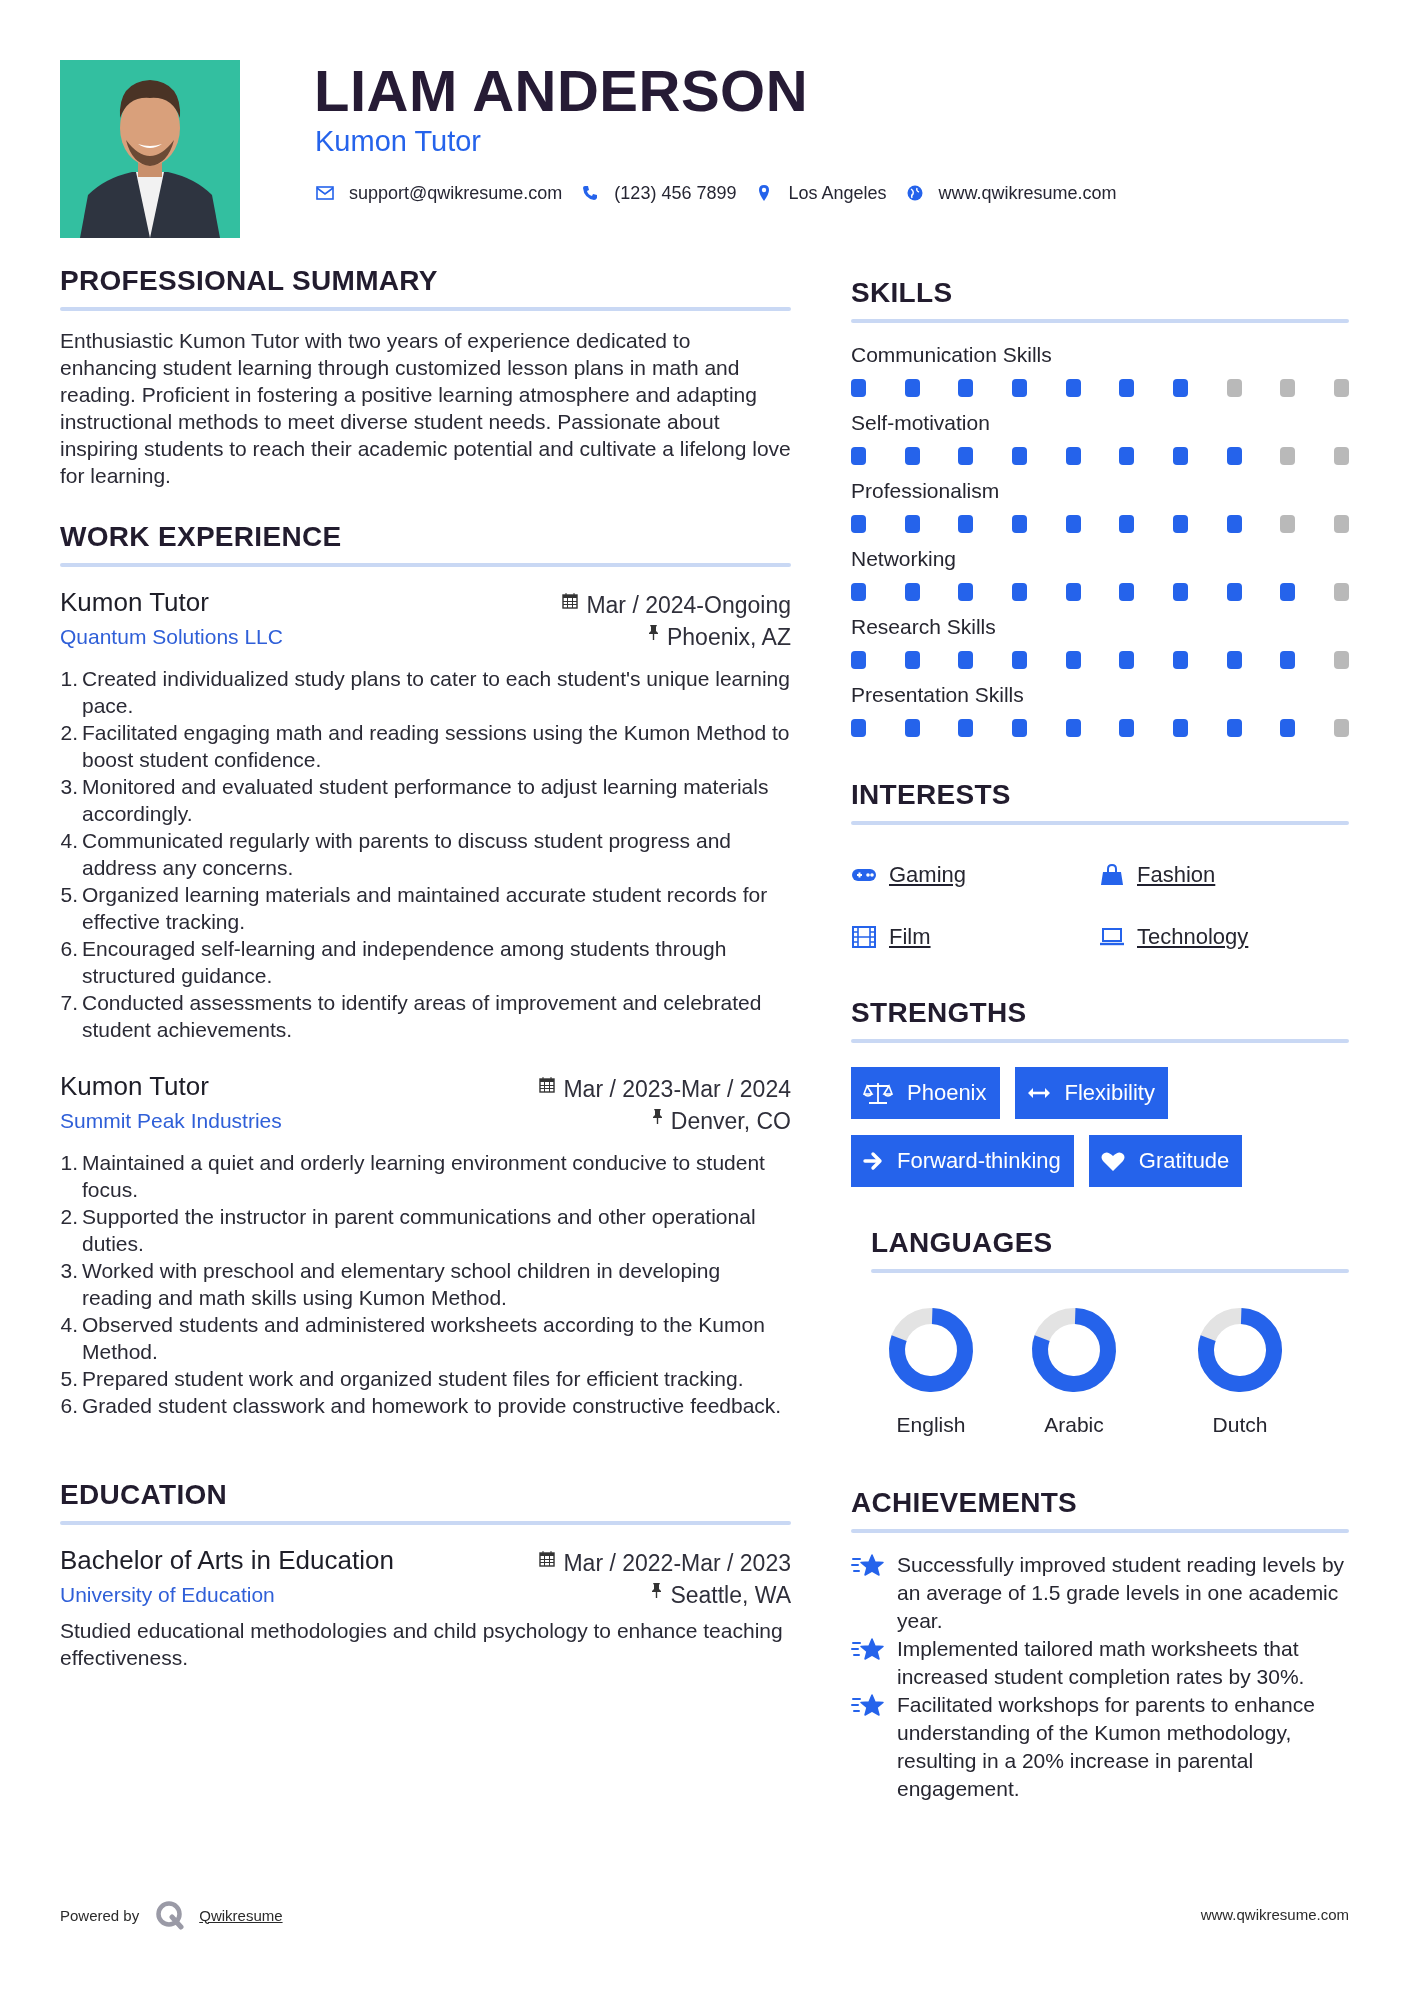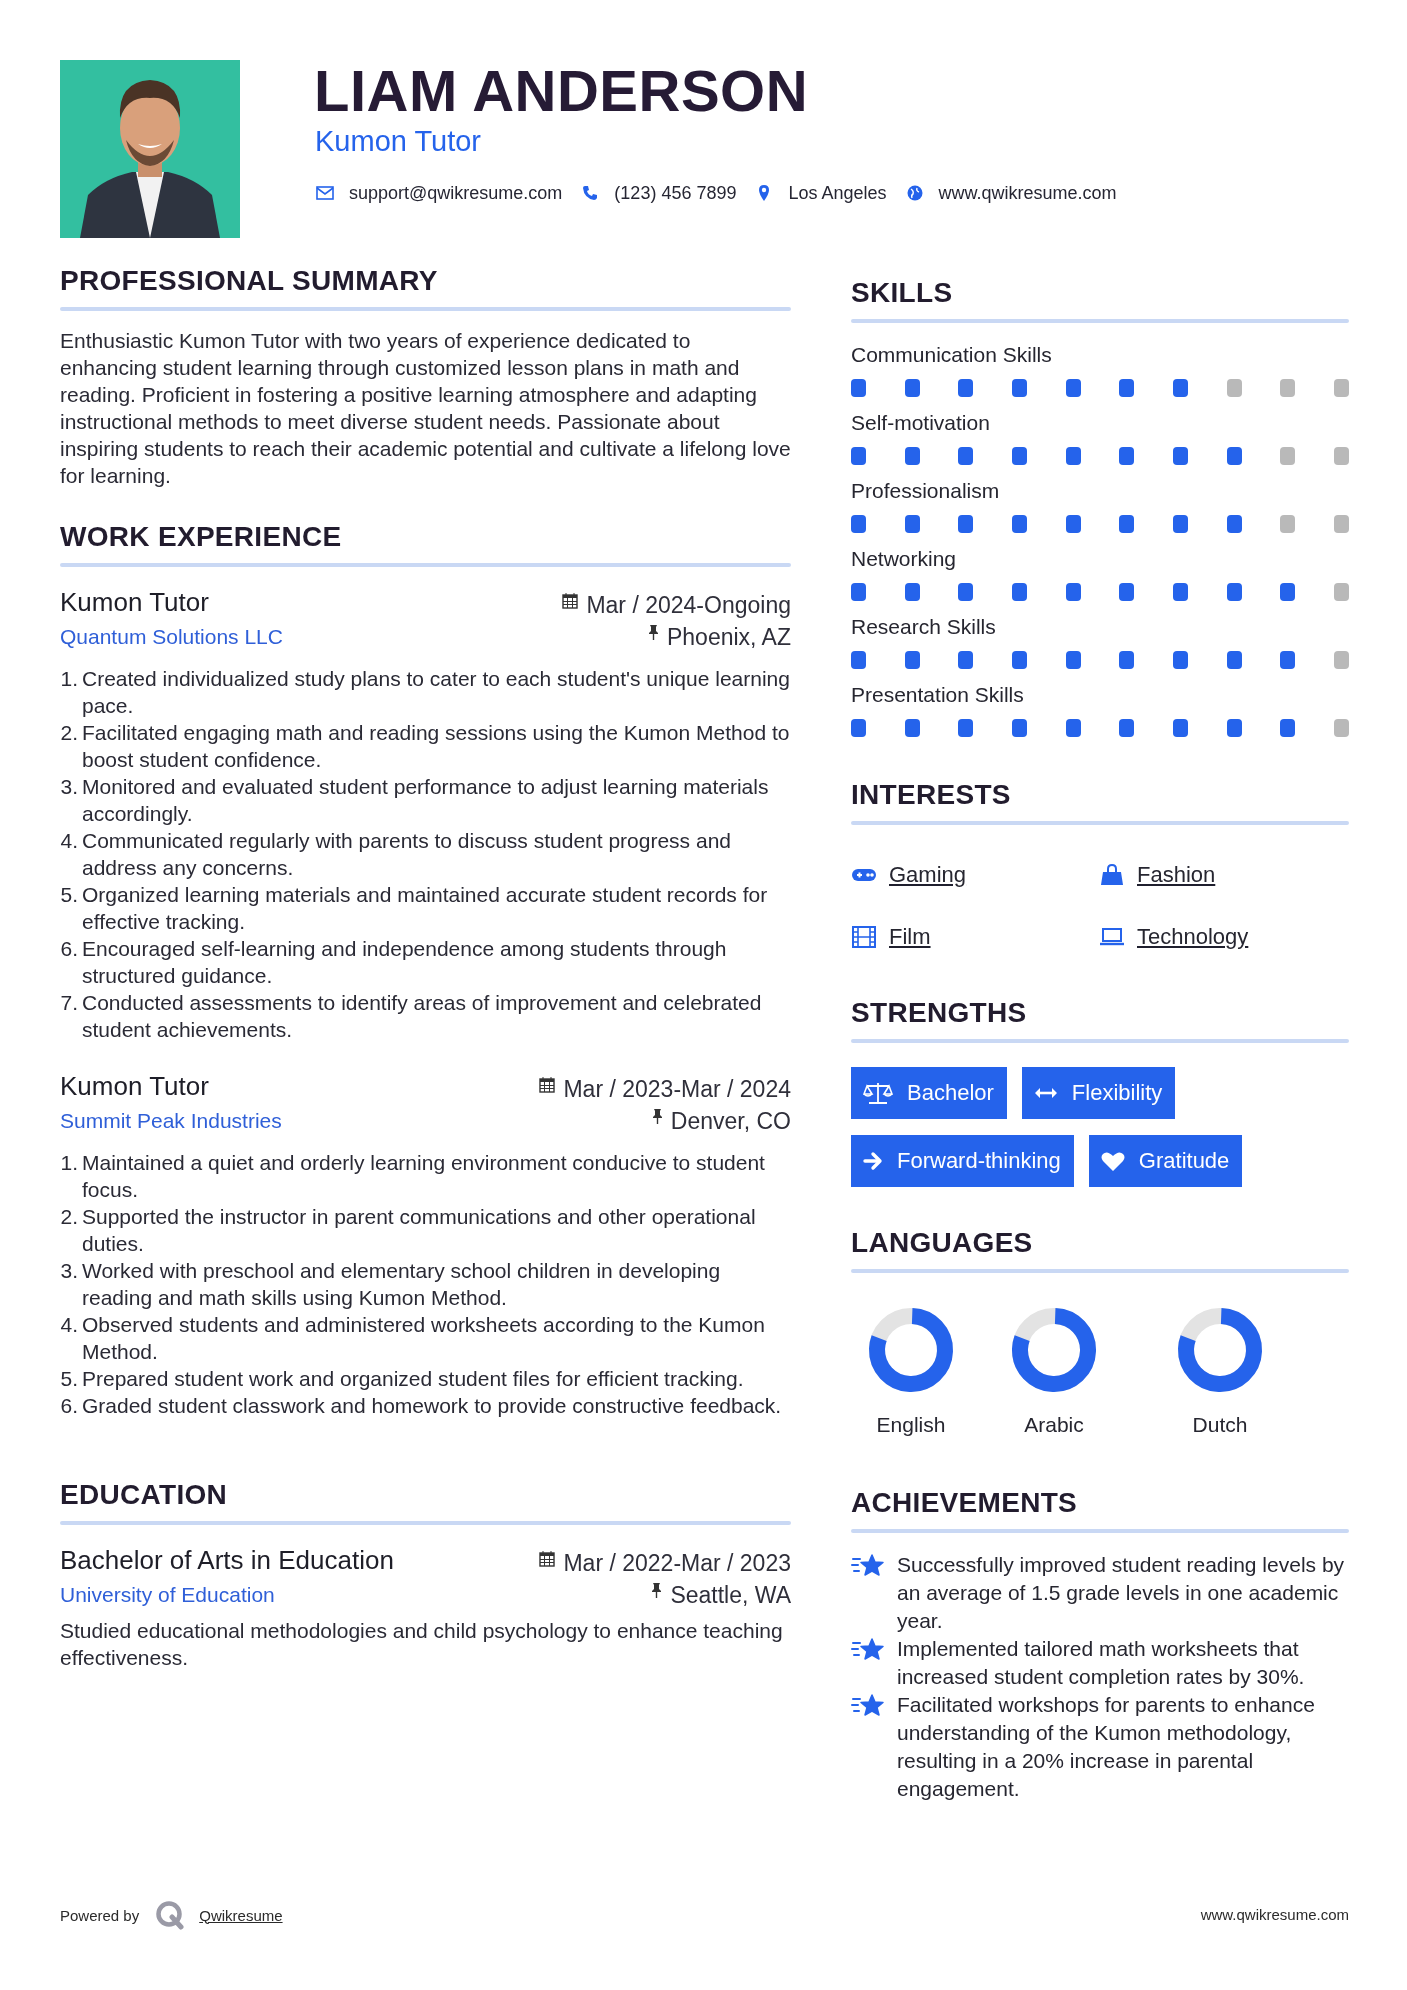--- a/index.html
+++ b/index.html
@@ -441,21 +441,21 @@
       <div class="sec-rule"></div>
       <div class="strengths">
         <div class="badge">
           <span class="ic">
             <svg width="30" height="24" viewBox="0 0 30 24">
                 <path d="M15 2 V22 M6 22 H24 M4 5 H26" stroke="#fff" stroke-width="1.8"></path>
                 <path d="M4 5 L1 13 H9 Z M26 5 L21 13 H29 Z" fill="none" stroke="#fff" stroke-width="1.6"></path>
                 <path d="M1 13 Q5 17 9 13 M21 13 Q25 17 29 13" fill="none" stroke="#fff" stroke-width="1.6"></path>
               </svg>
           </span>
-          <span>Bachelor</span>
+          <span>Phoenix</span>
         </div>
         <div class="badge">
           <span class="ic">
             <svg width="24" height="12" viewBox="0 0 24 12">
                 <path d="M3 6 H21" stroke="#fff" stroke-width="2.6"></path>
                 <path d="M1 6 L6 1 V11 Z M23 6 L18 1 V11 Z" fill="#fff"></path>
               </svg>
           </span>
           <span>Flexibility</span>
         </div>
@@ -472,21 +472,21 @@
           <span class="ic">
             <svg width="24" height="21" viewBox="0 0 24 21">
                 <path d="M12 20 L2 10 Q-1 6 2 3 Q6 -1 12 5 Q18 -1 22 3 Q25 6 22 10 Z" fill="#fff"></path>
               </svg>
           </span>
           <span>Gratitude</span>
         </div>
       </div>
     </section>
 
-    <section style="margin-top:22px;">
+    <section style="margin-top:22px;margin-left:20px;">
       <h2 class="sec-title">LANGUAGES</h2>
       <div class="sec-rule"></div>
       <div class="langs" id="langs">
           <div class="lang">
             <svg width="86" height="86" viewBox="0 0 86 86">
               <circle cx="43" cy="43" r="34" fill="none" stroke="#e3e3e3" stroke-width="16"></circle>
               <circle cx="43" cy="43" r="34" fill="none" stroke="#2563eb" stroke-width="16" stroke-dasharray="170.90264035528475 42.7256600888212" transform="rotate(-88 43 43)"></circle>
             </svg>
             <div class="lang-label">English</div>
           </div>

